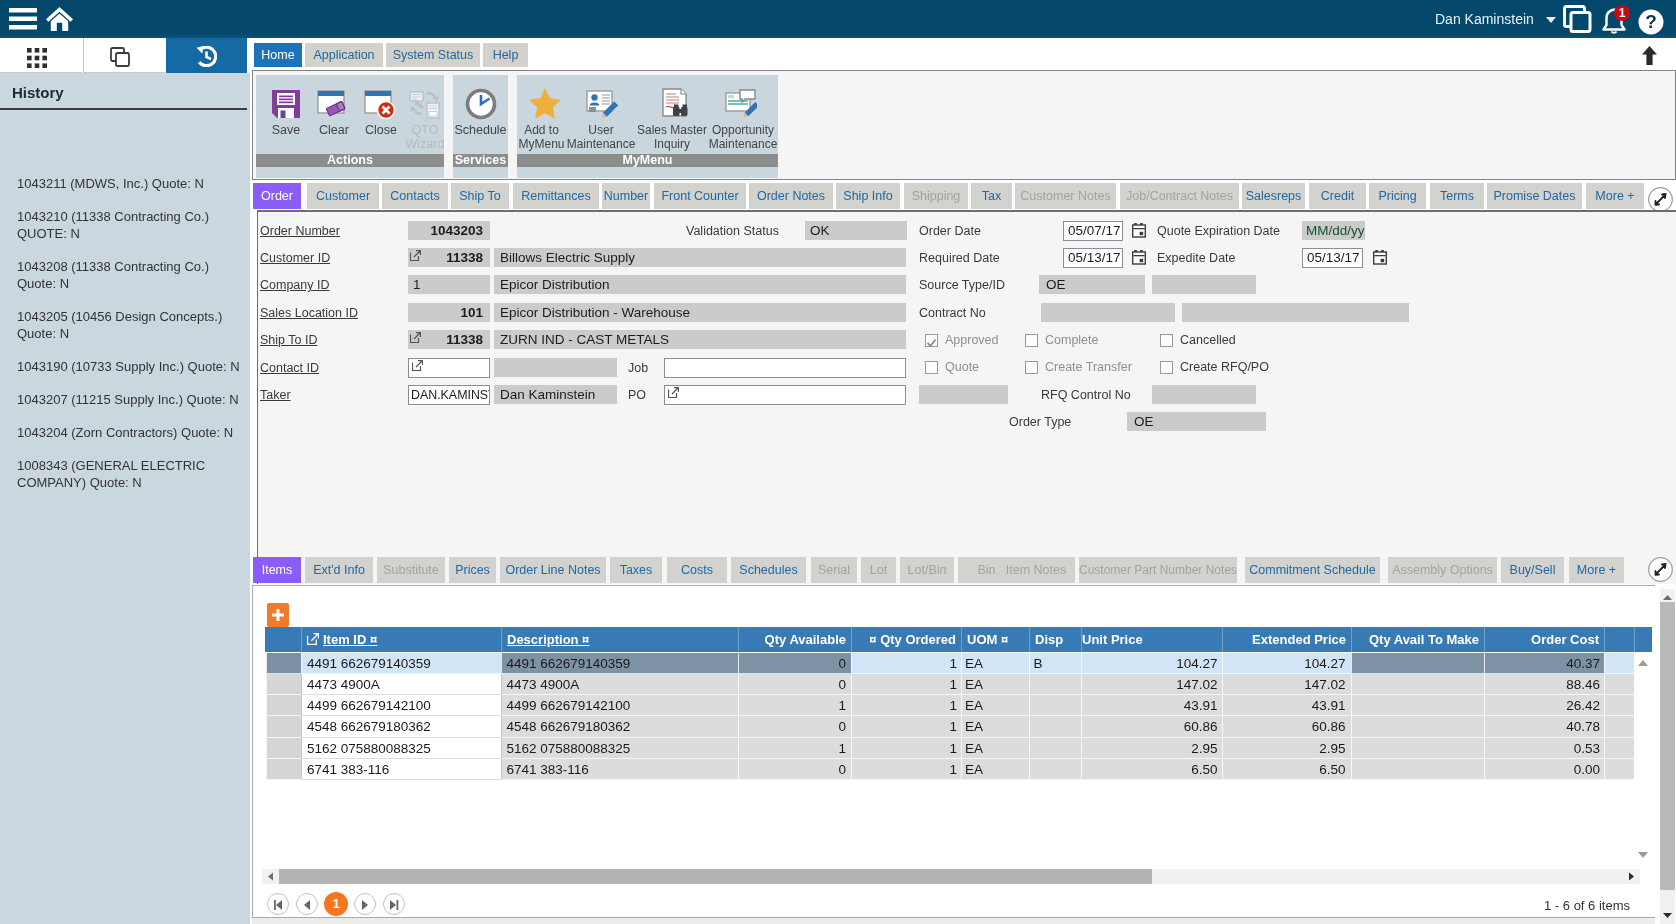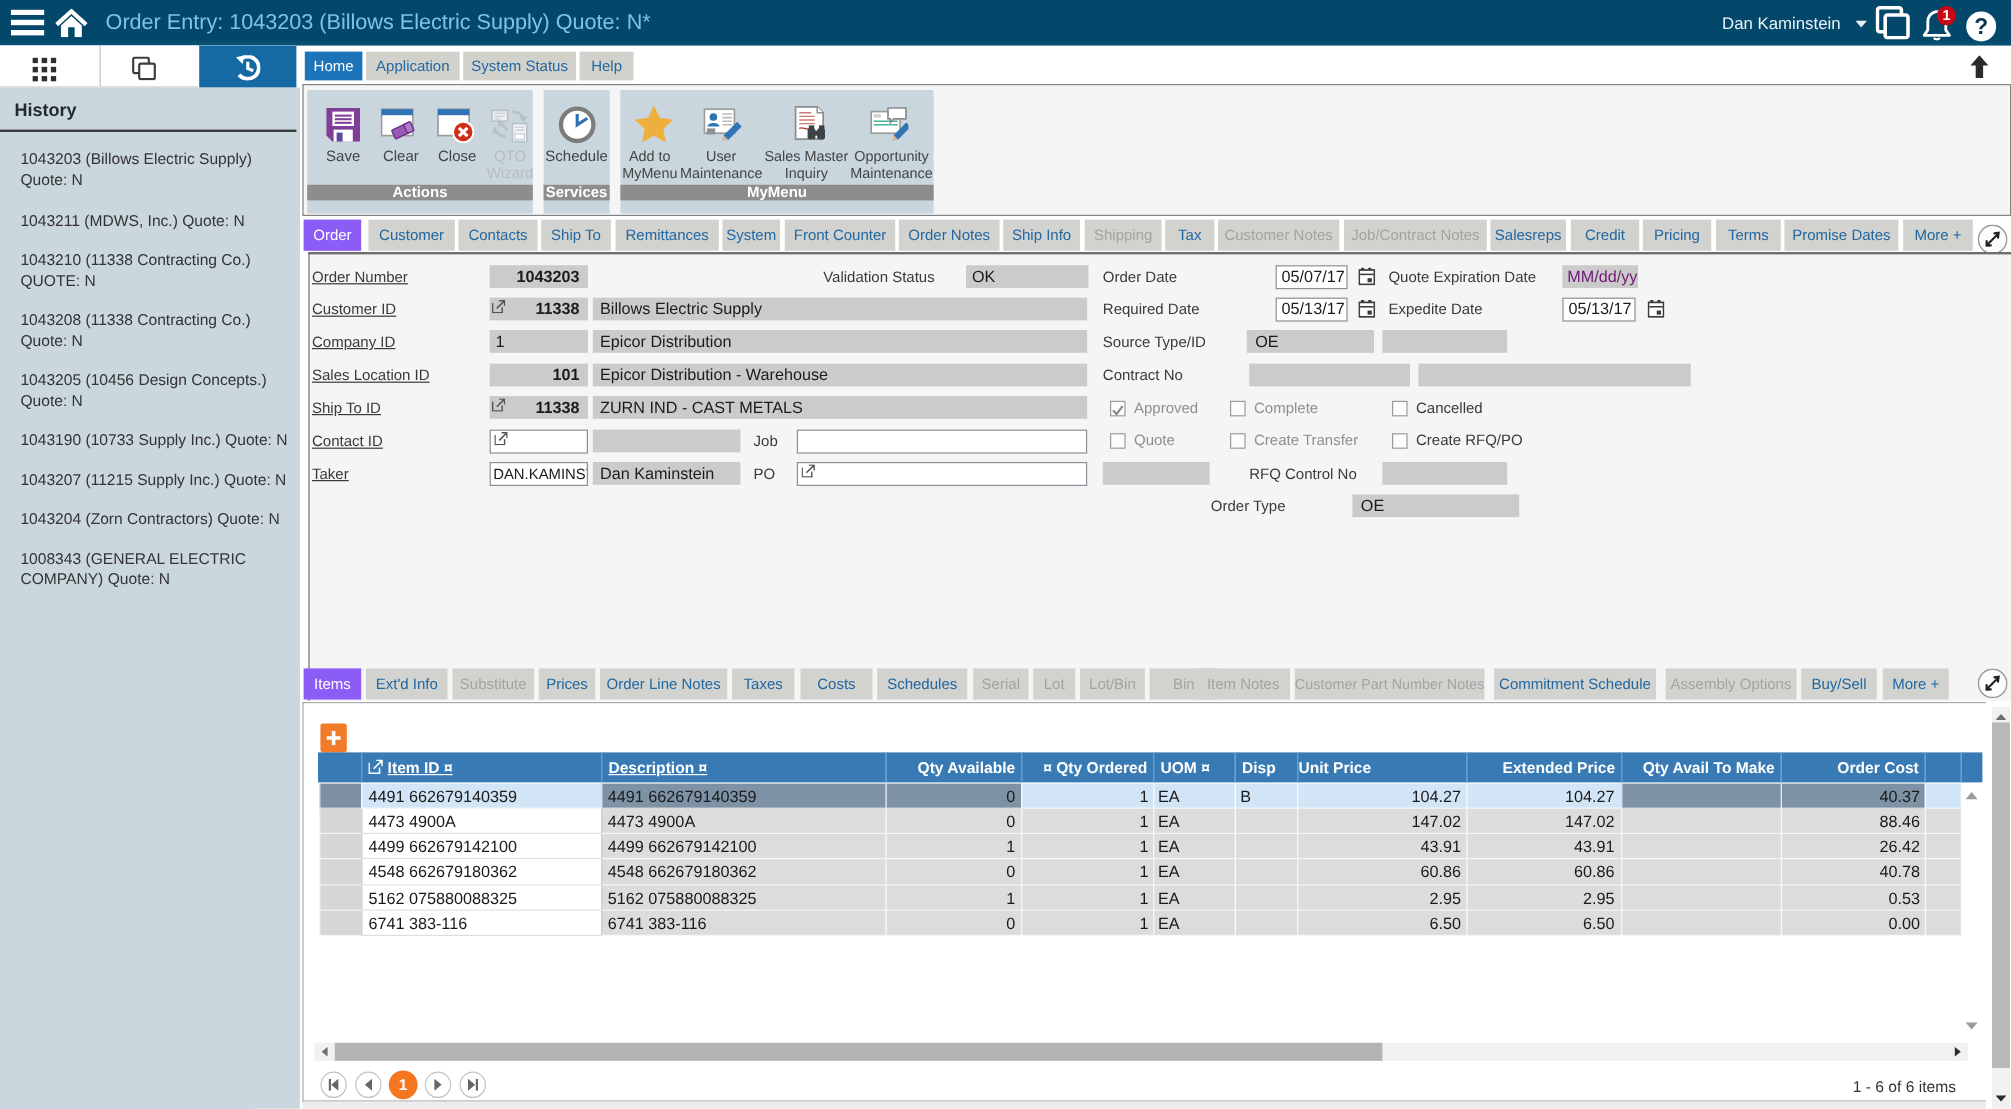--- a/index.html
+++ b/index.html
@@ -71,21 +71,20 @@
   <div id="topbar">
     <svg class="abs" style="left:9px;top:8px" width="28" height="22" viewBox="0 0 28 22">
       <rect x="0" y="0" width="28" height="4.5" fill="#fff"></rect>
       <rect x="0" y="8.5" width="28" height="4.5" fill="#fff"></rect>
       <rect x="0" y="17" width="28" height="4.5" fill="#fff"></rect>
     </svg>
     <svg class="abs" style="left:46px;top:7px" width="27" height="24" viewBox="0 0 27 24">
       <path d="M13.5 0 L27 12.2 L24.6 14.8 L13.5 4.7 L2.4 14.8 L0 12.2 Z" fill="#fff"></path>
       <path d="M4.8 14.3 L13.5 6.4 L22.2 14.3 L22.2 24 L16.2 24 L16.2 15.8 L10.8 15.8 L10.8 24 L4.8 24 Z" fill="#fff"></path>
     </svg>
-    <div id="title">Order Entry: 1043203 (Billows Electric Supply) Quote: N*</div>
     <div id="user">Dan Kaminstein</div>
     <svg class="abs" style="left:1546px;top:17px" width="10" height="7" viewBox="0 0 10 7">
       <path d="M0 0 L10 0 L5 6 Z" fill="#e8eef2"></path>
     </svg>
 
     <svg class="abs" style="left:1563px;top:5px" width="29" height="28" viewBox="0 0 29 28">
       <rect x="1.5" y="1.5" width="20" height="20" rx="2" fill="none" stroke="#fff" stroke-width="3"></rect>
       <rect x="8" y="7.5" width="19" height="19" rx="2" fill="#03486b" stroke="#fff" stroke-width="3"></rect>
     </svg>
 
@@ -128,21 +127,20 @@
       <svg class="abs" style="left:30px;top:8px" width="21" height="21" viewBox="0 0 21 21">
         <path d="M6 2.2 A9.3 9.3 0 1 1 3.2 16.3" fill="none" stroke="#fff" stroke-width="3.2"></path>
         <path d="M7.8 0 L0.6 1.8 L6.2 7.4 Z" fill="#fff"></path>
         <path d="M10.5 5.5 L10.5 11 L15 13" fill="none" stroke="#fff" stroke-width="2.6"></path>
       </svg>
     </div>
   </div>
   <div id="sidebar">
     <div id="histhead">History</div>
     <div id="histline"></div>
-    <div class="hitem" style="top:52px">1043203 (Billows Electric Supply) Quote: N</div>
     <div class="hitem" style="top:103px">1043211 (MDWS, Inc.) Quote: N</div>
     <div class="hitem" style="top:136px">1043210 (11338 Contracting Co.) QUOTE: N</div>
     <div class="hitem" style="top:186px">1043208 (11338 Contracting Co.) Quote: N</div>
     <div class="hitem" style="top:236px">1043205 (10456 Design Concepts.) Quote: N</div>
     <div class="hitem" style="top:286px">1043190 (10733 Supply Inc.) Quote: N</div>
     <div class="hitem" style="top:319px">1043207 (11215 Supply Inc.) Quote: N</div>
     <div class="hitem" style="top:352px">1043204 (Zorn Contractors) Quote: N</div>
     <div class="hitem" style="top:385px">1008343 (GENERAL ELECTRIC COMPANY) Quote: N</div>
   </div>
 
@@ -263,21 +261,21 @@
       <div class="rglabel">MyMenu</div>
     </div>
   </div>
 
   <div id="ordertabs">
     <div class="stab sel" style="left:253px;top:183px;width:48px">Order</div>
     <div class="stab" style="left:307px;top:183px;width:72px">Customer</div>
     <div class="stab" style="left:382px;top:183px;width:66px">Contacts</div>
     <div class="stab" style="left:451px;top:183px;width:58px">Ship To</div>
     <div class="stab" style="left:513px;top:183px;width:86px">Remittances</div>
-    <div class="stab" style="left:602px;top:183px;width:48px">System</div>
+    <div class="stab" style="left:602px;top:183px;width:48px">Number</div>
     <div class="stab" style="left:654px;top:183px;width:92px">Front Counter</div>
     <div class="stab" style="left:749px;top:183px;width:84px">Order Notes</div>
     <div class="stab" style="left:836px;top:183px;width:64px">Ship Info</div>
     <div class="stab dis" style="left:904px;top:183px;width:64px">Shipping</div>
     <div class="stab" style="left:971px;top:183px;width:41px">Tax</div>
     <div class="stab dis" style="left:1015px;top:183px;width:101px">Customer Notes</div>
     <div class="stab dis" style="left:1120px;top:183px;width:119px">Job/Contract Notes</div>
     <div class="stab" style="left:1242px;top:183px;width:63px">Salesreps</div>
     <div class="stab" style="left:1309px;top:183px;width:57px">Credit</div>
     <div class="stab" style="left:1369px;top:183px;width:57px">Pricing</div>
@@ -301,21 +299,21 @@
     <div class="flabel" style="left:919px;top:224px">Order Date</div>
     <div class="wbox" style="left:1063px;top:221px;width:60px;padding-left:4px">05/07/17</div>
     <svg class="abs cal" style="left:1132px;top:223px" width="14" height="15" viewBox="0 0 14 15">
         <rect x="2.2" y="0" width="2.6" height="3.4" fill="#3c3c3c"></rect>
         <rect x="8.2" y="0" width="2.6" height="3.4" fill="#3c3c3c"></rect>
         <rect x="0.7" y="2" width="12.6" height="12" fill="#fff" stroke="#3c3c3c" stroke-width="1.4"></rect>
         <rect x="1.4" y="5" width="11.2" height="1.3" fill="#3c3c3c"></rect>
         <rect x="7.6" y="8.8" width="3.6" height="3.4" fill="#3c3c3c"></rect>
       </svg>
     <div class="flabel" style="left:1157px;top:224px">Quote Expiration Date</div>
-    <div class="ro" style="left:1302px;top:221px;width:63px;padding-left:4px;color:#701a75">MM/dd/yy</div>
+    <div class="ro" style="left:1302px;top:221px;width:63px;padding-left:4px;color:#14532d">MM/dd/yy</div>
 
     <div class="flabel u" style="left:260px;top:251px">Customer ID</div>
     <div class="ro num" style="left:408px;top:248px;width:82px;padding-right:7px">11338</div>
     <svg class="abs lnk" style="left:410px;top:250px" width="11" height="11" viewBox="0 0 11 11">
         <path d="M0.5 2.5 L0.5 10.5 L8.5 10.5 L8.5 6" fill="none" stroke="#555" stroke-width="1.2"></path>
         <path d="M4 7 L10 1 M6 0.5 L10.5 0.5 L10.5 5" fill="none" stroke="#555" stroke-width="1.3"></path>
       </svg>
     <div class="ro" style="left:494px;top:248px;width:412px;padding-left:6px">Billows Electric Supply</div>
     <div class="flabel" style="left:919px;top:251px">Required Date</div>
     <div class="wbox" style="left:1063px;top:248px;width:60px;padding-left:4px">05/13/17</div>

